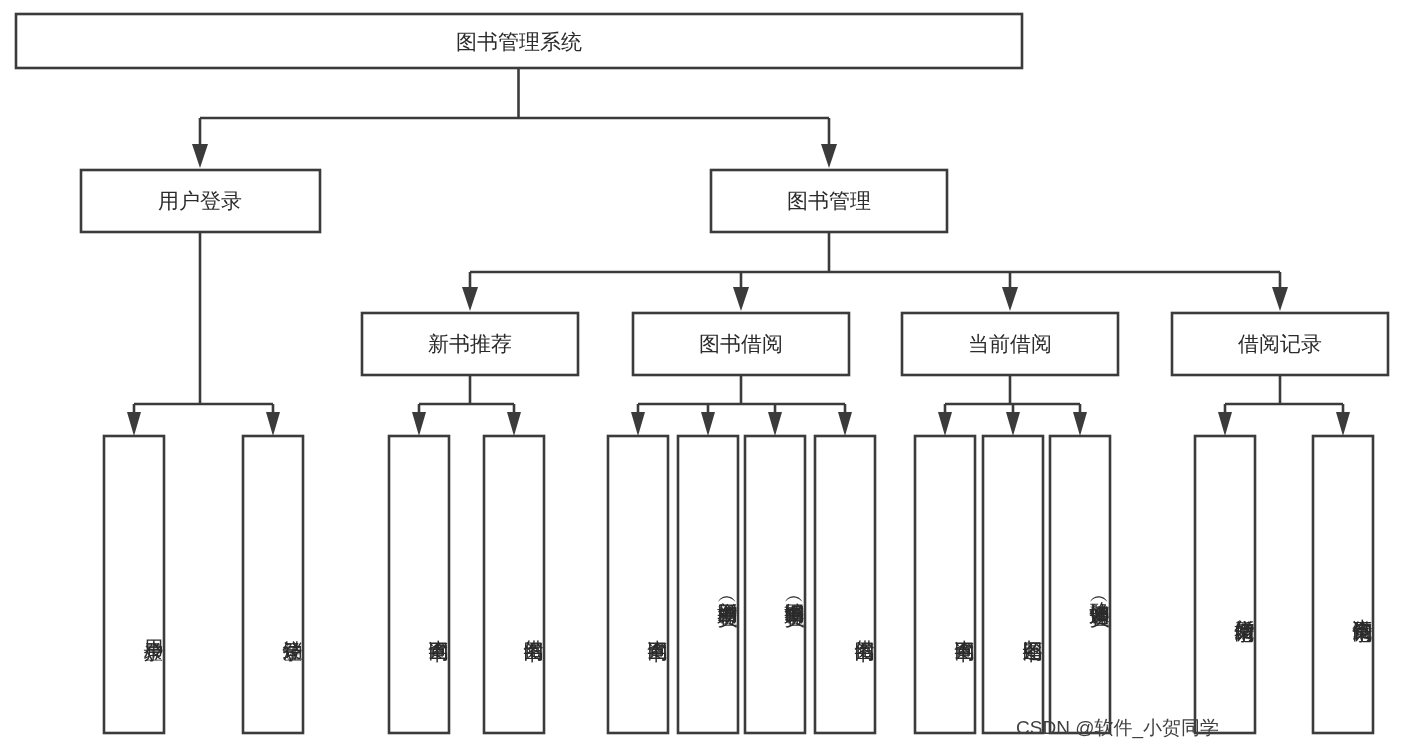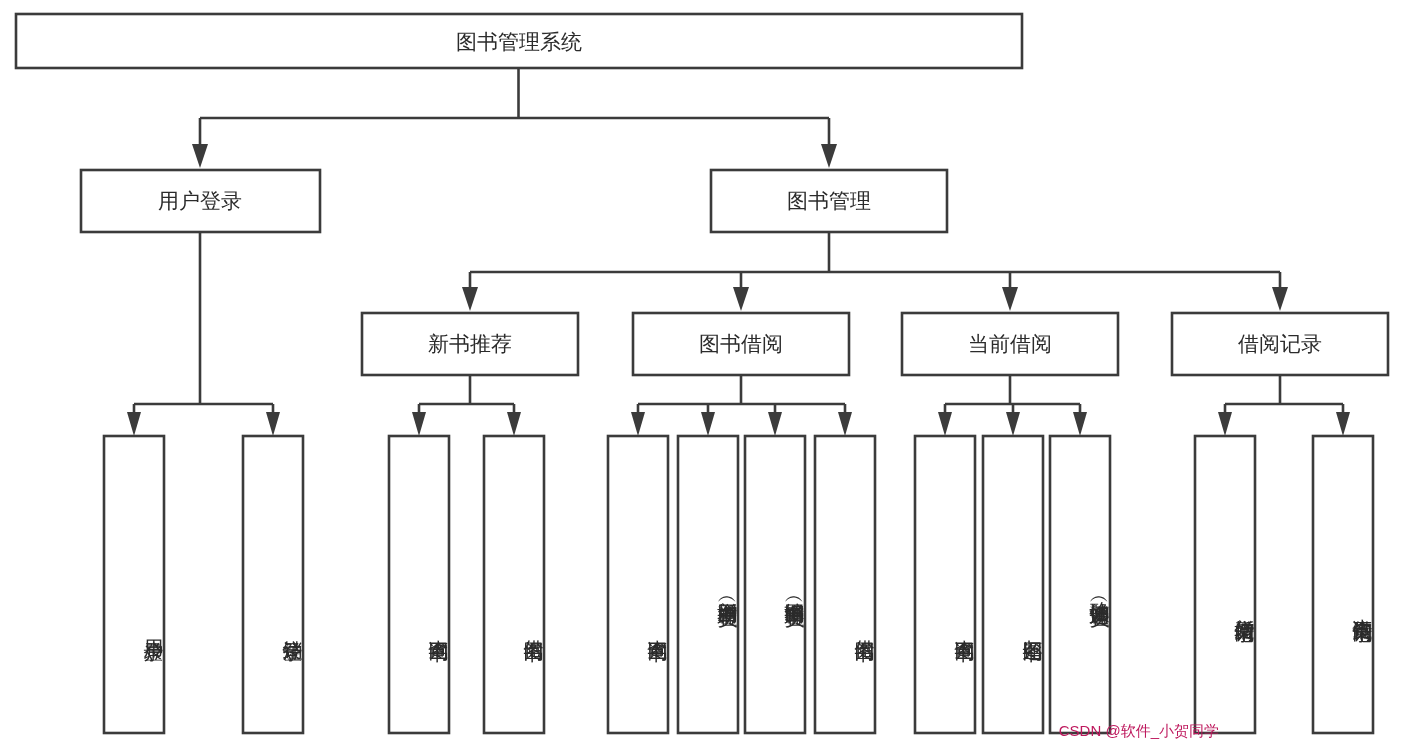--- a/index.html
+++ b/index.html
@@ -62,22 +62,22 @@
     display: flex;
     align-items: flex-start;
     justify-content: center;
     pointer-events: none;
   }
   .watermark {
     position: absolute;
     right: 10px;
     bottom: 6px;
     font-family: "Liberation Sans", "DejaVu Sans", sans-serif;
-    font-size: 15px;
-    color: #be185d;
+    font-size: 19px;
+    color: #404040;
     white-space: nowrap;
     user-select: none;
   }
 </style>
 </head>
 <body>
 
 <div id="diagram-root">
 
   <svg id="chart-svg" viewBox="0 0 1405 747">

